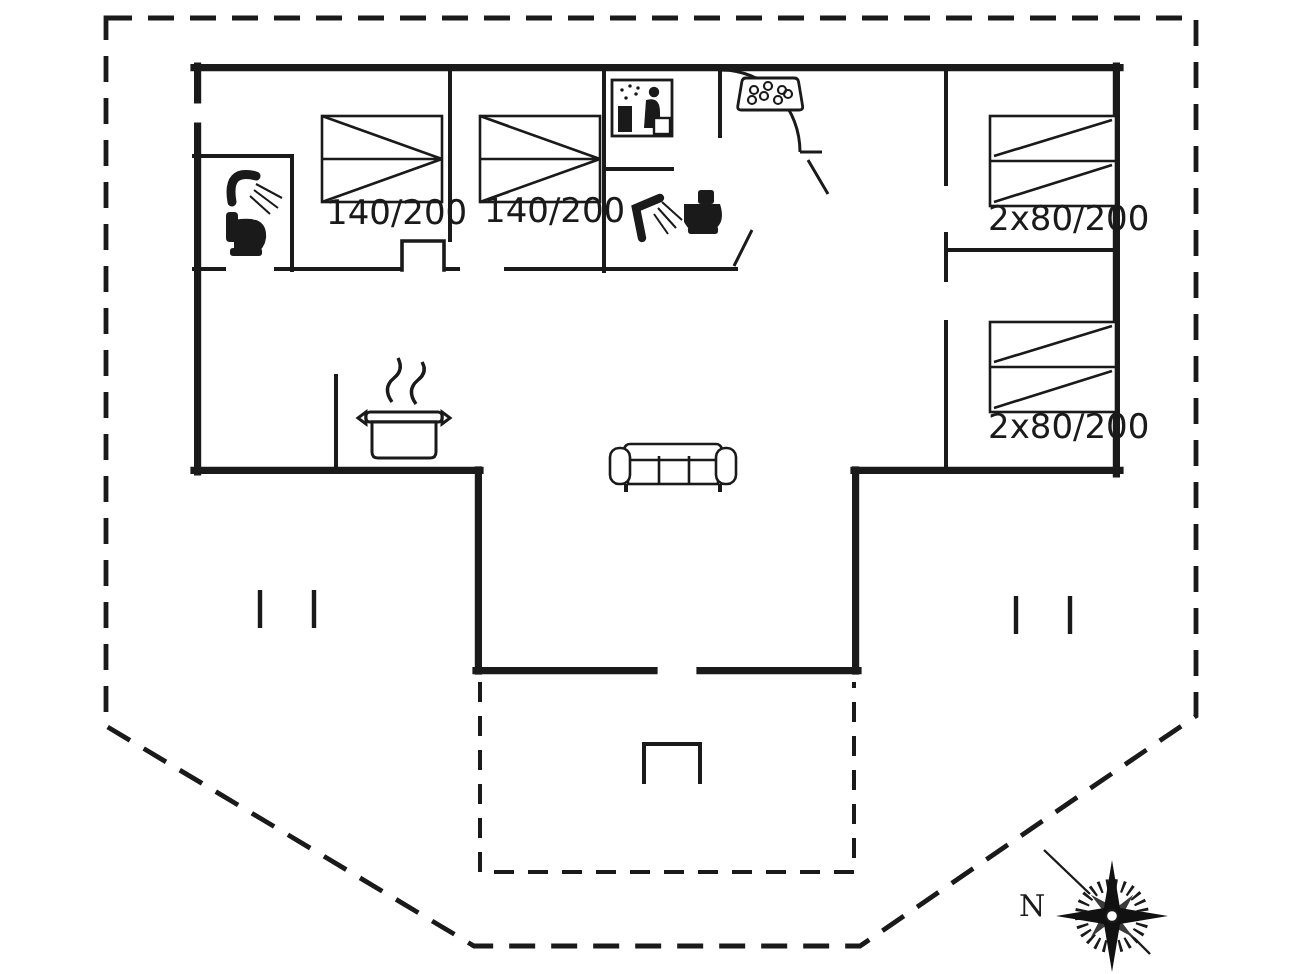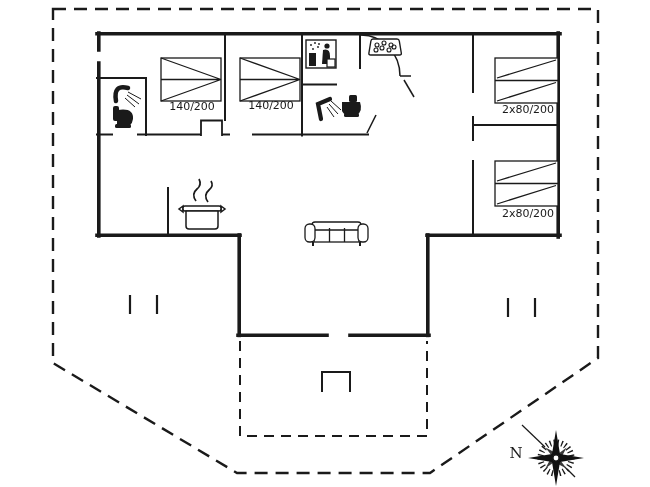--- a/index.html
+++ b/index.html
@@ -7,21 +7,21 @@
     position:relative;
     width:650px;height:487px;
     background:#ffffff;
     font-family:"DejaVu Sans",sans-serif;
     overflow:hidden;
   }
   .plan-svg{position:absolute;left:0;top:0;}
   .lbl{
     position:absolute;
     color:#1a1a1a;
-    font-size:11px;
+    font-size:17px;
     line-height:12px;
     text-align:center;
     white-space:nowrap;
   }
   .lbl-n{
     font-family:"DejaVu Serif",serif;
     font-size:15px;
   }
 </style>
 </head>

